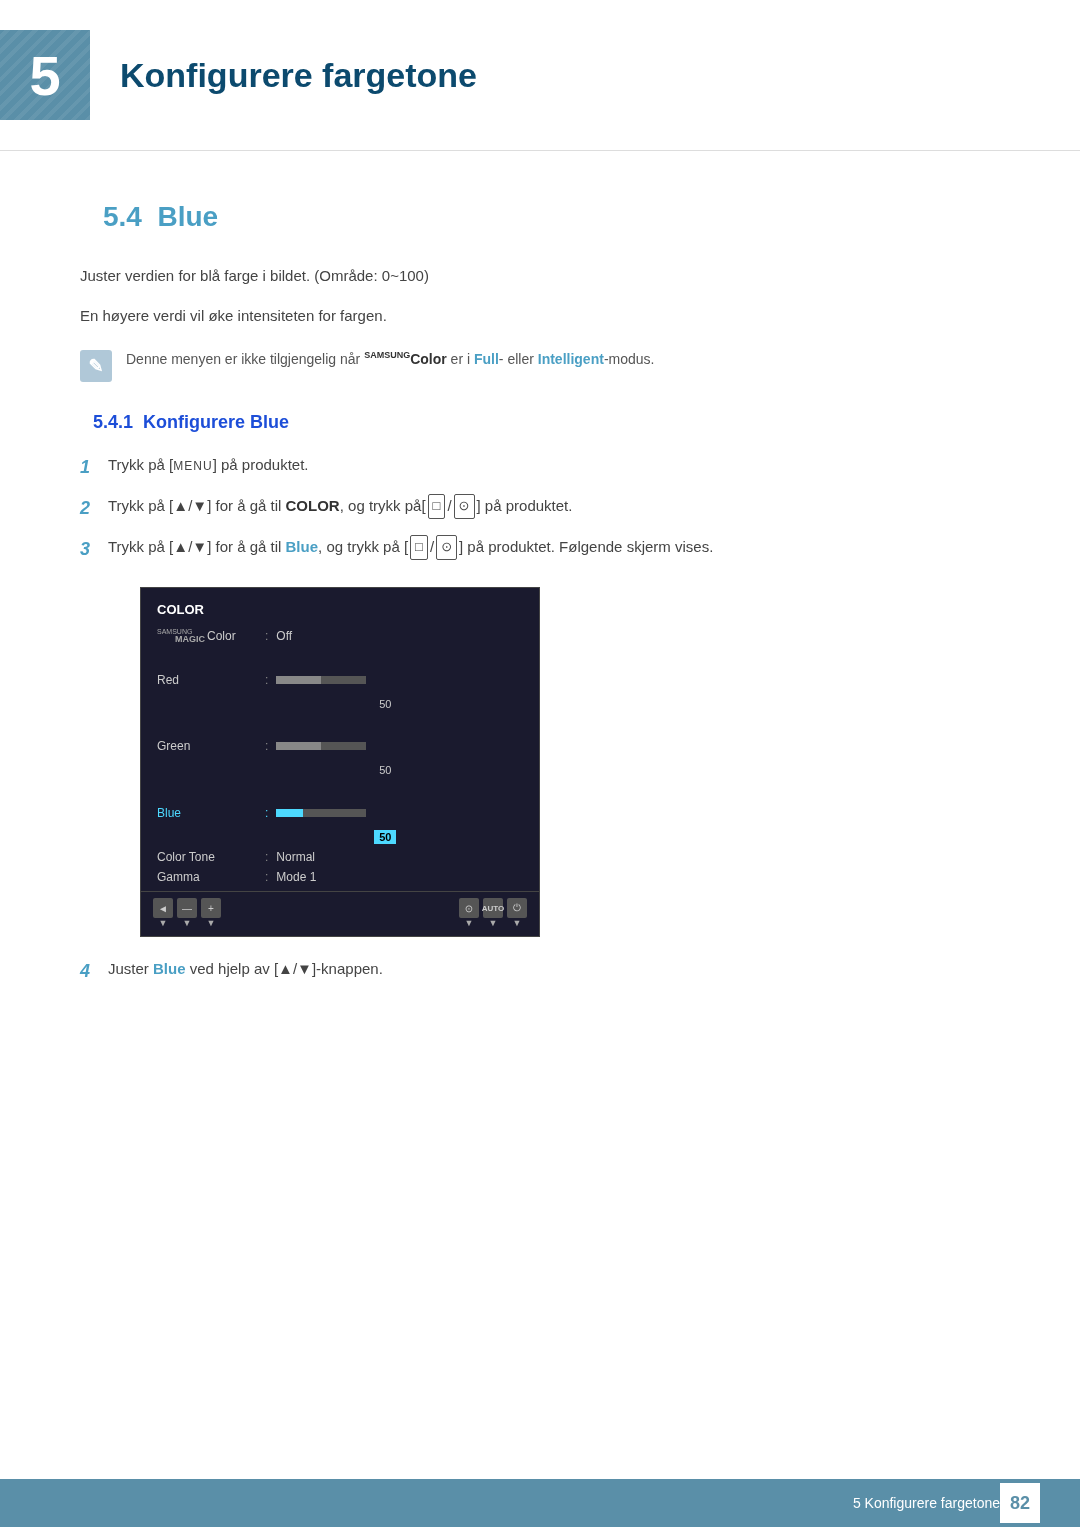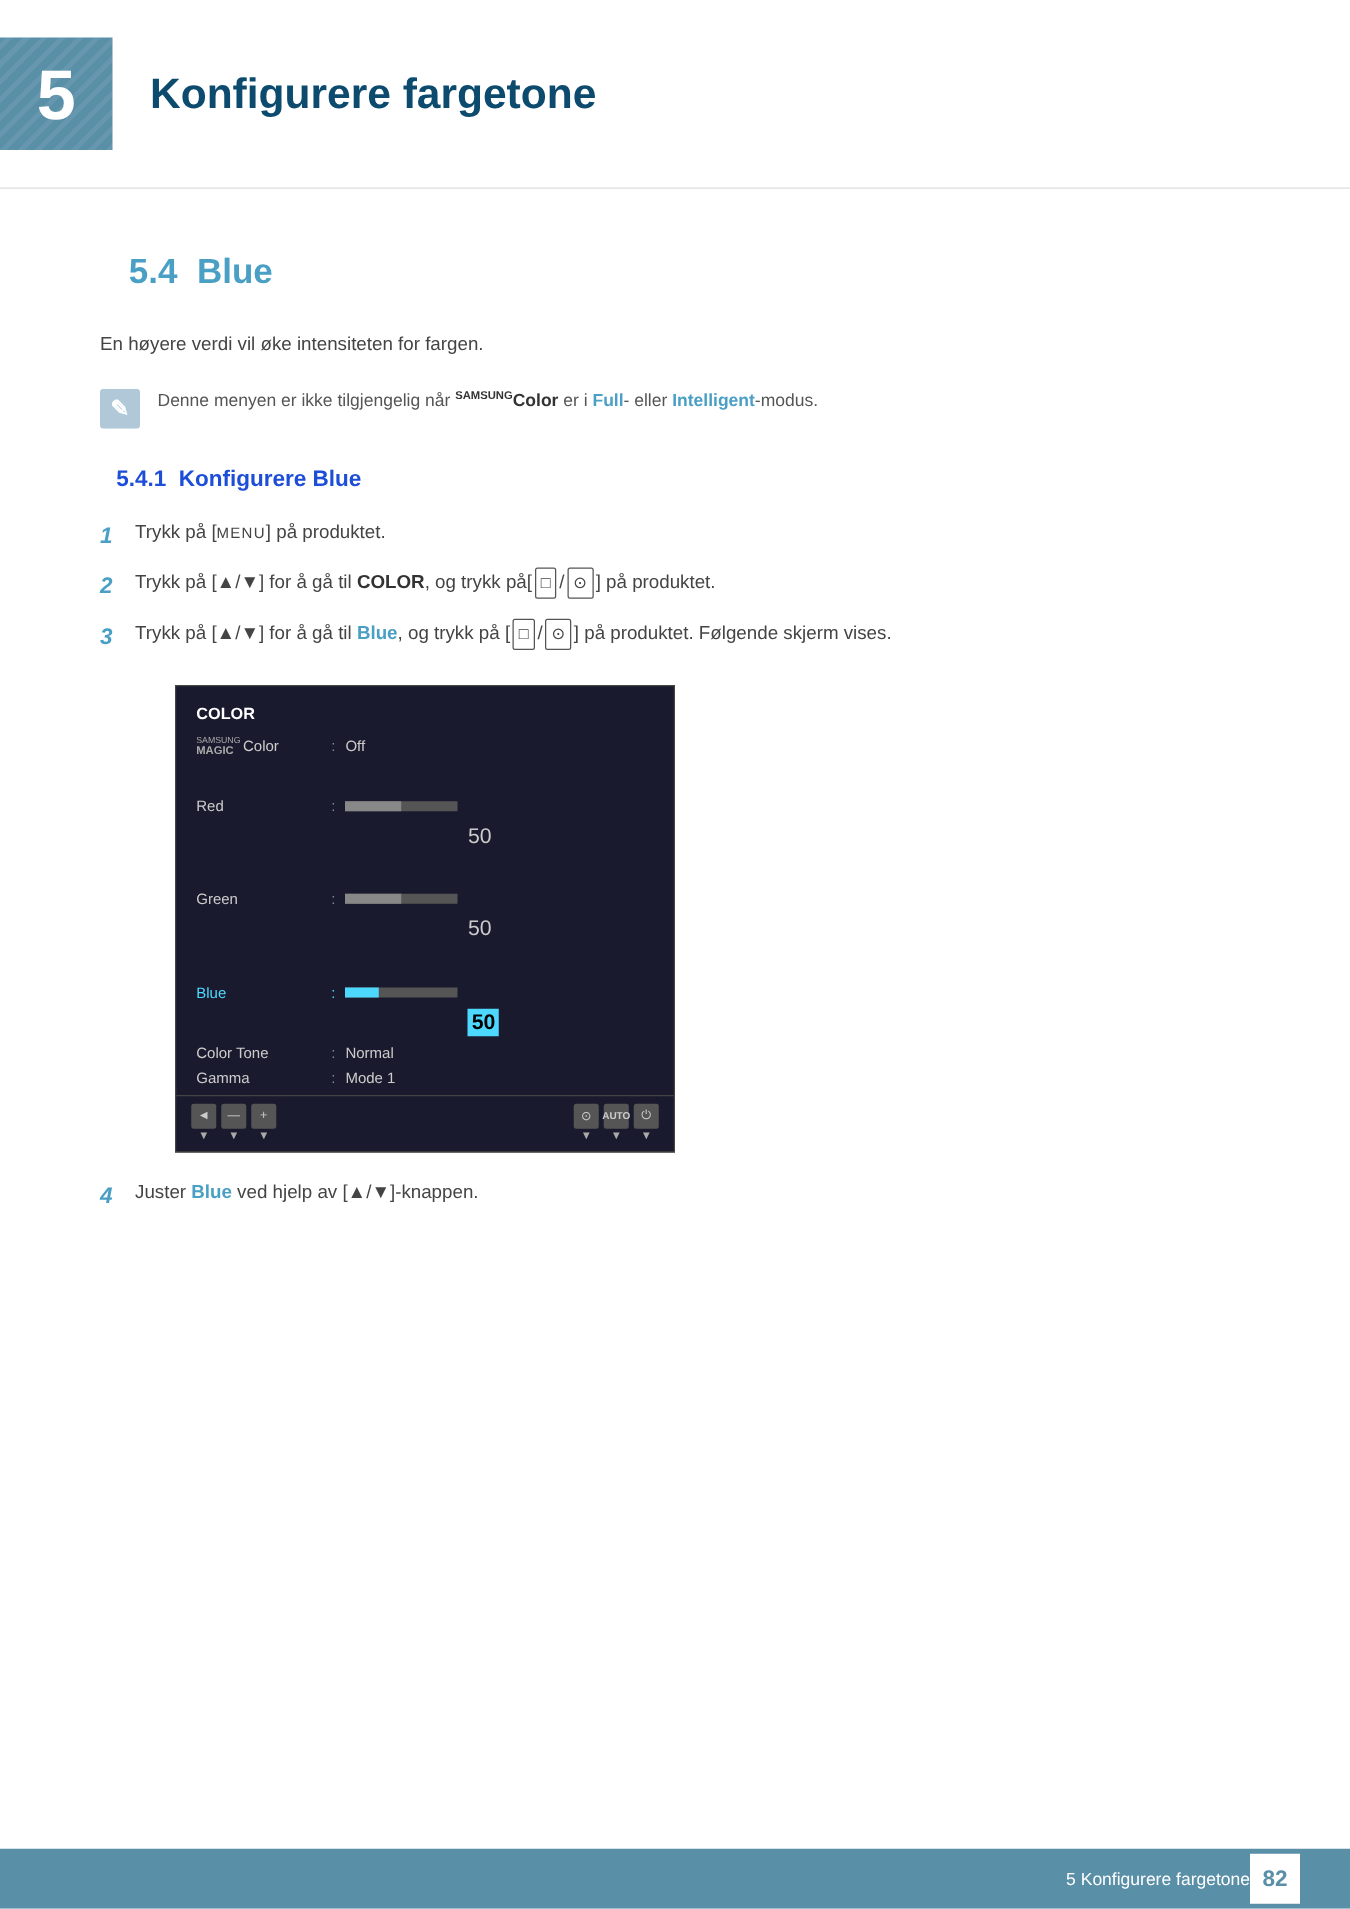--- a/index.html
+++ b/index.html
@@ -241,23 +241,23 @@
       height: 100%;
       background: #888;
     }
 
     .osd-bar-fill.blue-fill {
       background: #4dd9ff;
     }
 
     .osd-bar-num {
       color: #ccc;
-      font-size: 17px;
+      font-size: 11px;
       min-width: 22px;
-      text-align: left;
+      text-align: center;
       margin-top: 48px;
     }
 
     .osd-bar-num.highlighted {
       background: #4dd9ff;
       color: #000;
       padding: 1px 3px;
       font-weight: bold;
     }
 
@@ -335,20 +335,21 @@
   </div>
   <h1 class="chapter-title">Konfigurere fargetone</h1>
 </div>
 
 <div class="content">
 
   <h2 class="section-title">
     <span>5.4</span>&nbsp;&nbsp;<span>Blue</span>
   </h2>
 
+  <p class="body-text">Juster verdien for blå farge i bildet. (Område: 0~100)</p>
   <p class="body-text">En høyere verdi vil øke intensiteten for fargen.</p>
 
   <div class="note-box">
     <svg class="note-icon" viewBox="0 0 32 32" fill="none">
       <rect width="32" height="32" rx="3" fill="#b0c8d8"></rect>
       <text x="16" y="22" text-anchor="middle" font-size="18" fill="#fff" font-weight="bold">✎</text>
     </svg>
     <p class="note-text">
       <span>Denne menyen er ikke tilgjengelig når </span><span style="font-size:9px; vertical-align:super; font-weight:bold; color:#333;">SAMSUNG</span><span style="font-weight:bold; color:#333;">Color</span><span> er i </span><span class="highlight-full">Full</span><span>- eller </span><span class="highlight-intelligent">Intelligent</span><span>-modus.</span>
     </p>
@@ -380,21 +381,21 @@
   </ol>
 
   <div class="monitor-screenshot">
     <div class="osd-menu">
       <div class="osd-title">COLOR</div>
 
       <div class="osd-row">
         <span class="osd-label" style="display:flex; align-items:center; gap:2px;">
           <span style="font-size:8px; line-height:1; display:inline-block;">
             <span style="display:block; font-size:7px; color:#aaa;">SAMSUNG</span>
-            <span style="display:block; font-size:9px; font-weight:bold; color:#aaa;">MAGIC</span>
+            <span style="display:block; font-size:9px; font-weight:bold; color:#aaa;margin-left:18px;">MAGIC</span>
           </span>
           <span style="color:#ccc; font-size:12px;">Color</span>
         </span>
         <span class="osd-separator">:</span>
         <span class="osd-value">Off</span>
       </div>
 
       <div class="osd-row">
         <span class="osd-label">Red</span>
         <span class="osd-separator">:</span>

